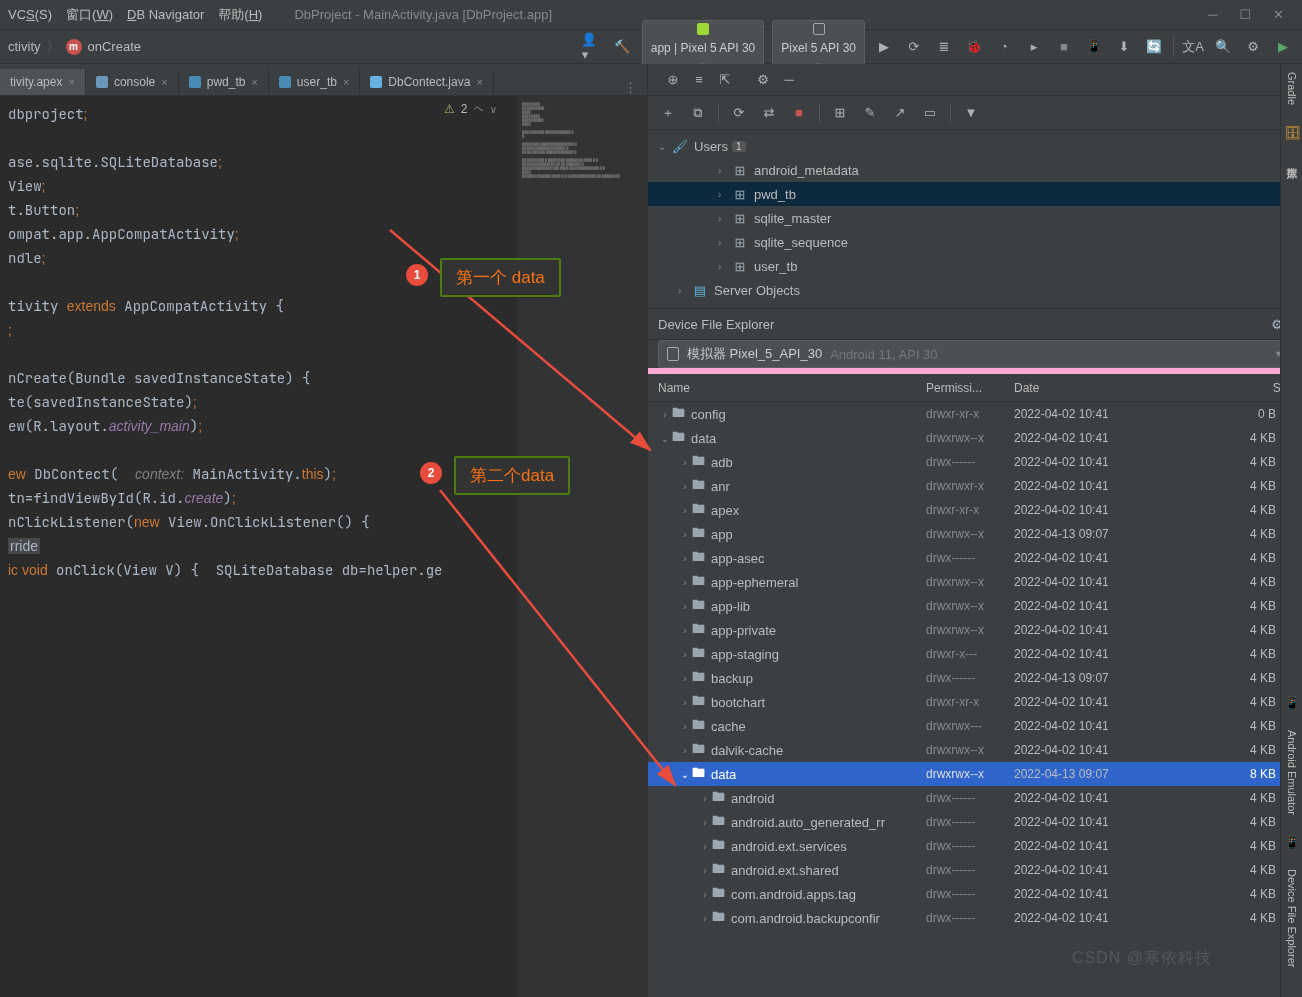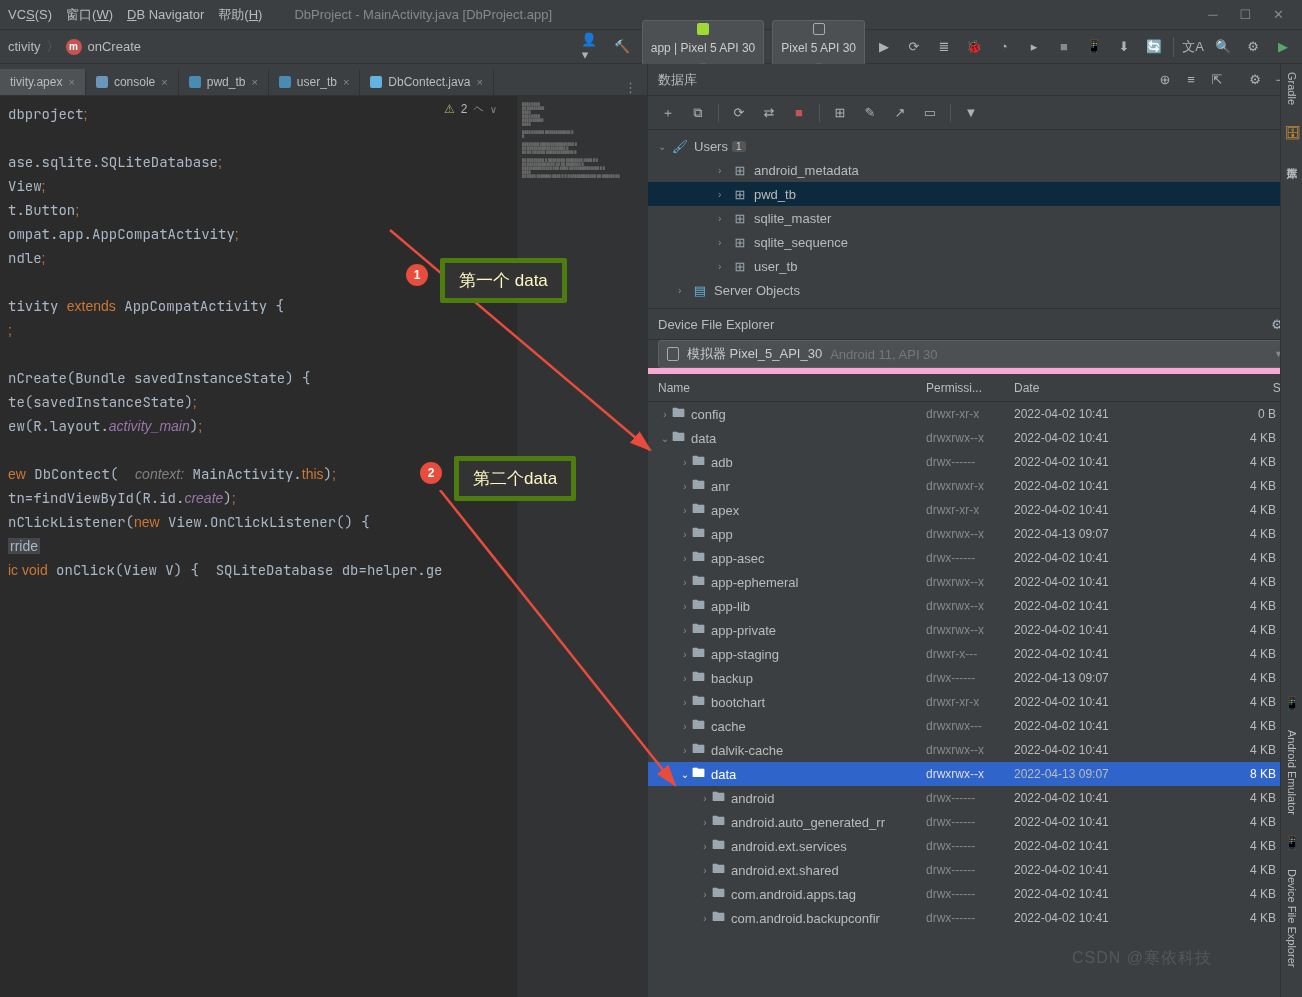--- a/index.html
+++ b/index.html
@@ -84,21 +84,21 @@
 .frow .chev { width: 14px; font-size: 10px; color: #888; display: inline-block; text-align: center; }
 .frow.sel .chev { color: #fff; }
 .frow .fold { color: #9aa7b0; margin-right: 6px; font-size: 13px; }
 .frow.sel .fold { color: #fff; }
 .ind0 { padding-left: 10px; }
 .ind1 { padding-left: 30px; }
 .ind2 { padding-left: 50px; }
 .rightbar { position: absolute; right: 0; top: 64px; width: 22px; background: #3c3f41; border-left: 1px solid #323232; height: calc(997px - 64px); display: flex; flex-direction: column; align-items: center; padding-top: 8px; gap: 20px; }
 .rightbar .vtext { writing-mode: vertical-rl; color: #bbb; font-size: 11px; cursor: pointer; }
 .rightbar .vicon { width: 14px; height: 14px; }
-.callout { position: absolute; background: #333; border: 5px solid #4d7c0f; color: #fef9c3; padding: 6px 14px; font-size: 17px; border-radius: 2px; z-index: 20; }
+.callout { position: absolute; background: #333; border: 2px solid #4d7c0f; color: #f97316; padding: 6px 14px; font-size: 17px; border-radius: 2px; z-index: 20; }
 .cbadge { position: absolute; width: 22px; height: 22px; background: #e74c3c; color: #fff; border-radius: 50%; display: flex; align-items: center; justify-content: center; font-size: 12px; font-weight: bold; z-index: 21; }
 svg.arrow { position: absolute; z-index: 19; pointer-events: none; }
 .watermark { position: absolute; right: 90px; bottom: 28px; color: #676767; font-size: 16px; letter-spacing: 1px; z-index: 30; opacity: 0.6; }
 .greenplay { color: #59a869; }
 .play { color: #59a869; }
 .bug { color: #c75450; }
 .hammer { color: #59a869; }
 </style>
 </head>
 <body>
@@ -231,21 +231,20 @@
 ██ █████████████ ██ ██ ███████ █
 ██████████████ ███ ████ ██████████████ █ █
 ████
 ██ ████ ███████ ████ █ █ █ ████████████ ██ ██████ ██</div>
     </div>
   </div>
 
   <div class="right-col">
 
     <div class="db-header">
-      <span class="title">数据库</span>
       <span class="hicon">⊕</span>
       <span class="hicon">≡</span>
       <span class="hicon">⇱</span>
       <span style="width:12px"></span>
       <span class="hicon">⚙</span>
       <span class="hicon">─</span>
     </div>
     <div class="db-toolbar">
       <span class="ticon">＋</span>
       <span class="ticon">⧉</span>

